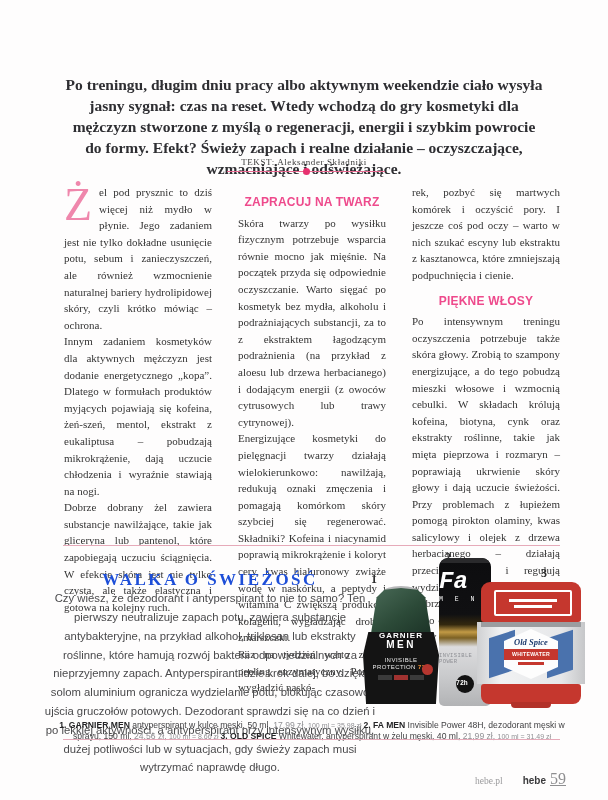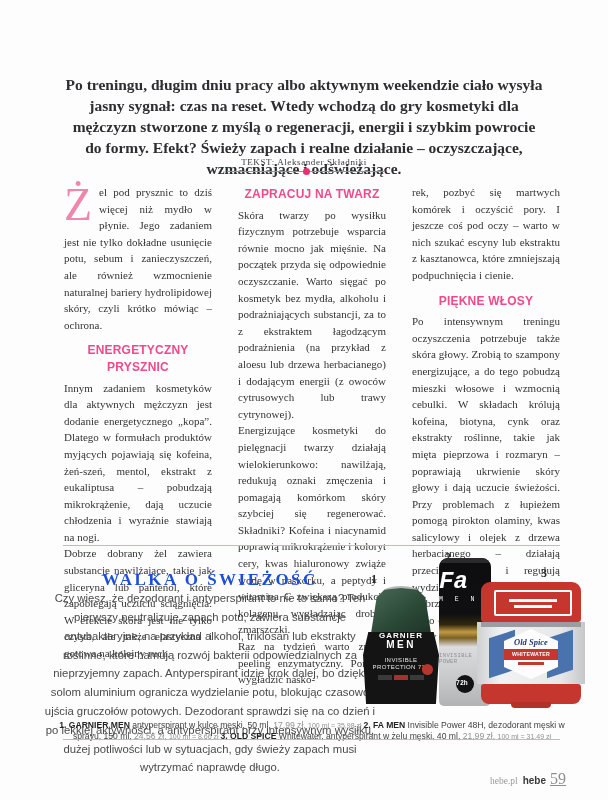--- a/index.html
+++ b/index.html
@@ -16,21 +16,21 @@
   .divider{position:absolute;top:171px;left:227px;width:158px;height:1px;background:#e96b92;}
   .divider .dot{position:absolute;left:50%;top:50%;width:7px;height:7px;margin:-3.5px 0 0 -3.5px;
                 border-radius:50%;background:#e7316f;}
 
   
   .cols{position:absolute;top:184px;left:64px;width:497px;display:flex;gap:26px;}
   .col{width:148px;font-size:11px;line-height:16.6px;text-align:justify;color:#343434;}
   .col p{margin:0 0 0 0;}
   .col .h{font-family:"Liberation Sans",sans-serif;font-weight:bold;font-size:12px;
           letter-spacing:.2px;text-align:center;margin:9px 0 4px 0;}
-  .col .h.first{margin-top:2px;}
+  .col .h.first{margin-top:10px;}
   .dropcap{float:left;font-size:46px;line-height:38px;padding:2px 7px 0 0;
            font-family:"Liberation Serif",serif;}
 
   
   .rule{position:absolute;left:63px;width:497px;height:1px;background:#e6aab9;}
   .rule.top{top:545px;}
   .rule.bottom{top:739px;}
   .fresh-title{position:absolute;top:553px;left:40px;width:340px;text-align:center;
                font-family:"Liberation Serif",serif;font-size:17px;letter-spacing:2.5px;
                font-weight:bold;}
@@ -114,40 +114,39 @@
   
   .captions{position:absolute;top:711px;left:54px;width:516px;text-align:center;
             font-family:"Liberation Sans",sans-serif;font-size:8.6px;line-height:11.5px;
             color:#3f3f41;}
   .captions .b{font-weight:bold;color:#232325;}
   .captions .price{color:#909094;}
   .captions .unit{color:#909094;font-size:7px;}
 
   
   .footer{position:absolute;top:770px;right:42px;font-size:9.5px;color:#9a9a9c;}
-  .footer .site{margin-right:5px;}
+  .footer .site{margin-right:20px;}
   .footer .brand{font-family:"Liberation Sans",sans-serif;font-weight:bold;color:#3a3a3c;
                  margin-right:4px;font-size:10px;}
   .footer .pagenum{font-family:"Liberation Serif",serif;color:#8e8e90;font-size:16px;text-decoration:underline;}
 </style>
 </head>
 <body>
 
 <div class="page">
 
   <p class="intro">Po treningu, długim dniu pracy albo aktywnym weekendzie ciało wysyła jasny sygnał: czas na reset. Wtedy wchodzą do gry kosmetyki dla mężczyzn stworzone z myślą o regeneracji, energii i szybkim powrocie do formy. Efekt? Świeży zapach i realne działanie – oczyszczające, wzmacniające i odświeżające.</p>
   <p class="byline">TEKST: Aleksander Składniki</p>
   <div class="divider">
     <span class="dot"></span>
   </div>
 
   <div class="cols">
     <div class="col">
       <p><span class="dropcap" style="color:#ef87ac">Ż</span><span>el pod prysznic to dziś więcej niż mydło w płynie. Jego zadaniem jest nie tylko dokładne usunięcie potu, sebum i zanieczyszczeń, ale również wzmocnienie naturalnej bariery hydrolipidowej skóry, czyli krótko mówiąc – ochrona.</span></p>
-      <p class="h" style="color:#ee4a8c">ENERGETYCZNY PRYSZNIC</p>
       <p>Innym zadaniem kosmetyków dla aktywnych mężczyzn jest dodanie energetycznego „kopa”. Dlatego w formułach produktów myjących pojawiają się kofeina, żeń-szeń, mentol, ekstrakt z eukaliptusa – pobudzają mikrokrążenie, dają uczucie chłodzenia i wyraźnie stawiają na nogi.</p>
       <p>Dobrze dobrany żel zawiera substancje nawilżające, takie jak gliceryna lub pantenol, które zapobiegają uczuciu ściągnięcia. W efekcie skóra jest nie tylko czysta, ale także elastyczna i gotowa na kolejny ruch.</p>
     </div>
     <div class="col">
       <p class="h first" style="color:#ee4a8c">ZAPRACUJ NA TWARZ</p>
       <p>Skóra twarzy po wysiłku fizycznym potrzebuje wsparcia równie mocno jak mięśnie. Na początek przyda się odpowiednie oczyszczanie. Warto sięgać po kosmetyk bez mydła, alkoholu i podrażniających substancji, za to z ekstraktem łagodzącym podrażnienia (na przykład z aloesu lub drzewa herbacianego) i dodającym energii (z owoców cytrusowych lub trawy cytrynowej).</p>
       <p>Energizujące kosmetyki do pielęgnacji twarzy działają wielokierunkowo: nawilżają, redukują oznaki zmęczenia i pomagają komórkom skóry szybciej się regenerować. Składniki? Kofeina i niacynamid poprawią mikrokrążenie i koloryt cery, kwas hialuronowy zwiąże wodę w naskórku, a peptydy i witamina C zwiększą produkcję kolagenu, wygładzając drobne zmarszczki.</p>
       <p>Raz na tydzień warto zrobić peeling enzymatyczny. Pomoże wygładzić naskó-</p>
     </div>
     <div class="col">

